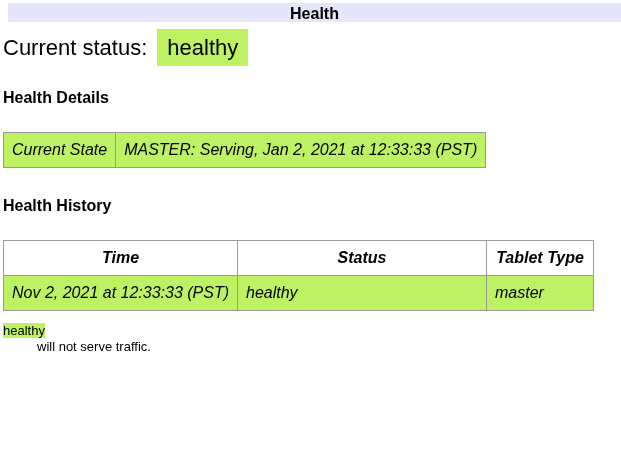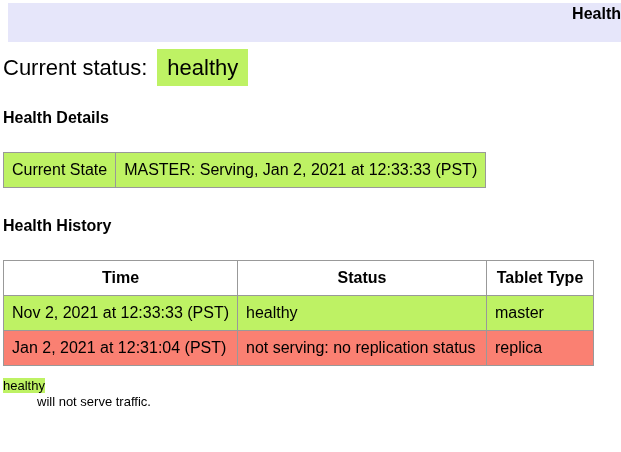--- a/index.html
+++ b/index.html
@@ -10,24 +10,24 @@
     padding: 3px 0 0 3px;
     background: #ffffff;
     color: #000000;
     font-family: "Liberation Sans", "DejaVu Sans", sans-serif;
     font-size: 16px;
     overflow: hidden;
   }
 
   .page-header {
     margin-left: 5px;
-    height: 39px;
+    height: 19px;
     line-height: 21px;
     background: #E6E6FA;
-    text-align: right;
+    text-align: center;
     font-weight: bold;
     font-size: 16px;
   }
 
   .current-status {
     margin-top: 13px;
     font-size: 22px;
     line-height: 25px;
   }
   .status-badge {
@@ -47,20 +47,21 @@
   }
 
   table { border-collapse: collapse; }
   td, th {
     border: 1px solid #999999;
     padding: 8px;
     font-size: 16px;
     line-height: 18px;
     text-align: left;
     white-space: nowrap;
+    font-style: italic;
   }
   th { text-align: center; font-weight: bold; background: #ffffff; }
 
   .details-table .label-cell { min-width: 112px; }
   .history-table .col-time   { min-width: 229px; }
   .history-table .col-status { min-width: 249px; }
   .history-table .col-type   { min-width: 107px; }
 
   .legend {
     margin: 12px 0 0 0;
@@ -99,24 +100,19 @@
       <th class="col-status">Status</th>
       <th class="col-type">Tablet Type</th>
     </tr>
   </thead>
   <tbody>
     <tr class="healthy">
       <td>Nov 2, 2021 at 12:33:33 (PST)</td>
       <td>healthy</td>
       <td>master</td>
     </tr>
-    <tr class="unhealthy">
-      <td>Jan 2, 2021 at 12:31:04 (PST)</td>
-      <td>not serving: no replication status</td>
-      <td>replica</td>
-    </tr>
   </tbody>
 </table>
 
 <dl class="legend">
   <dt><span class="healthy">healthy</span></dt>
   <dd>will not serve traffic.</dd>
 </dl>
 
 </body></html>

